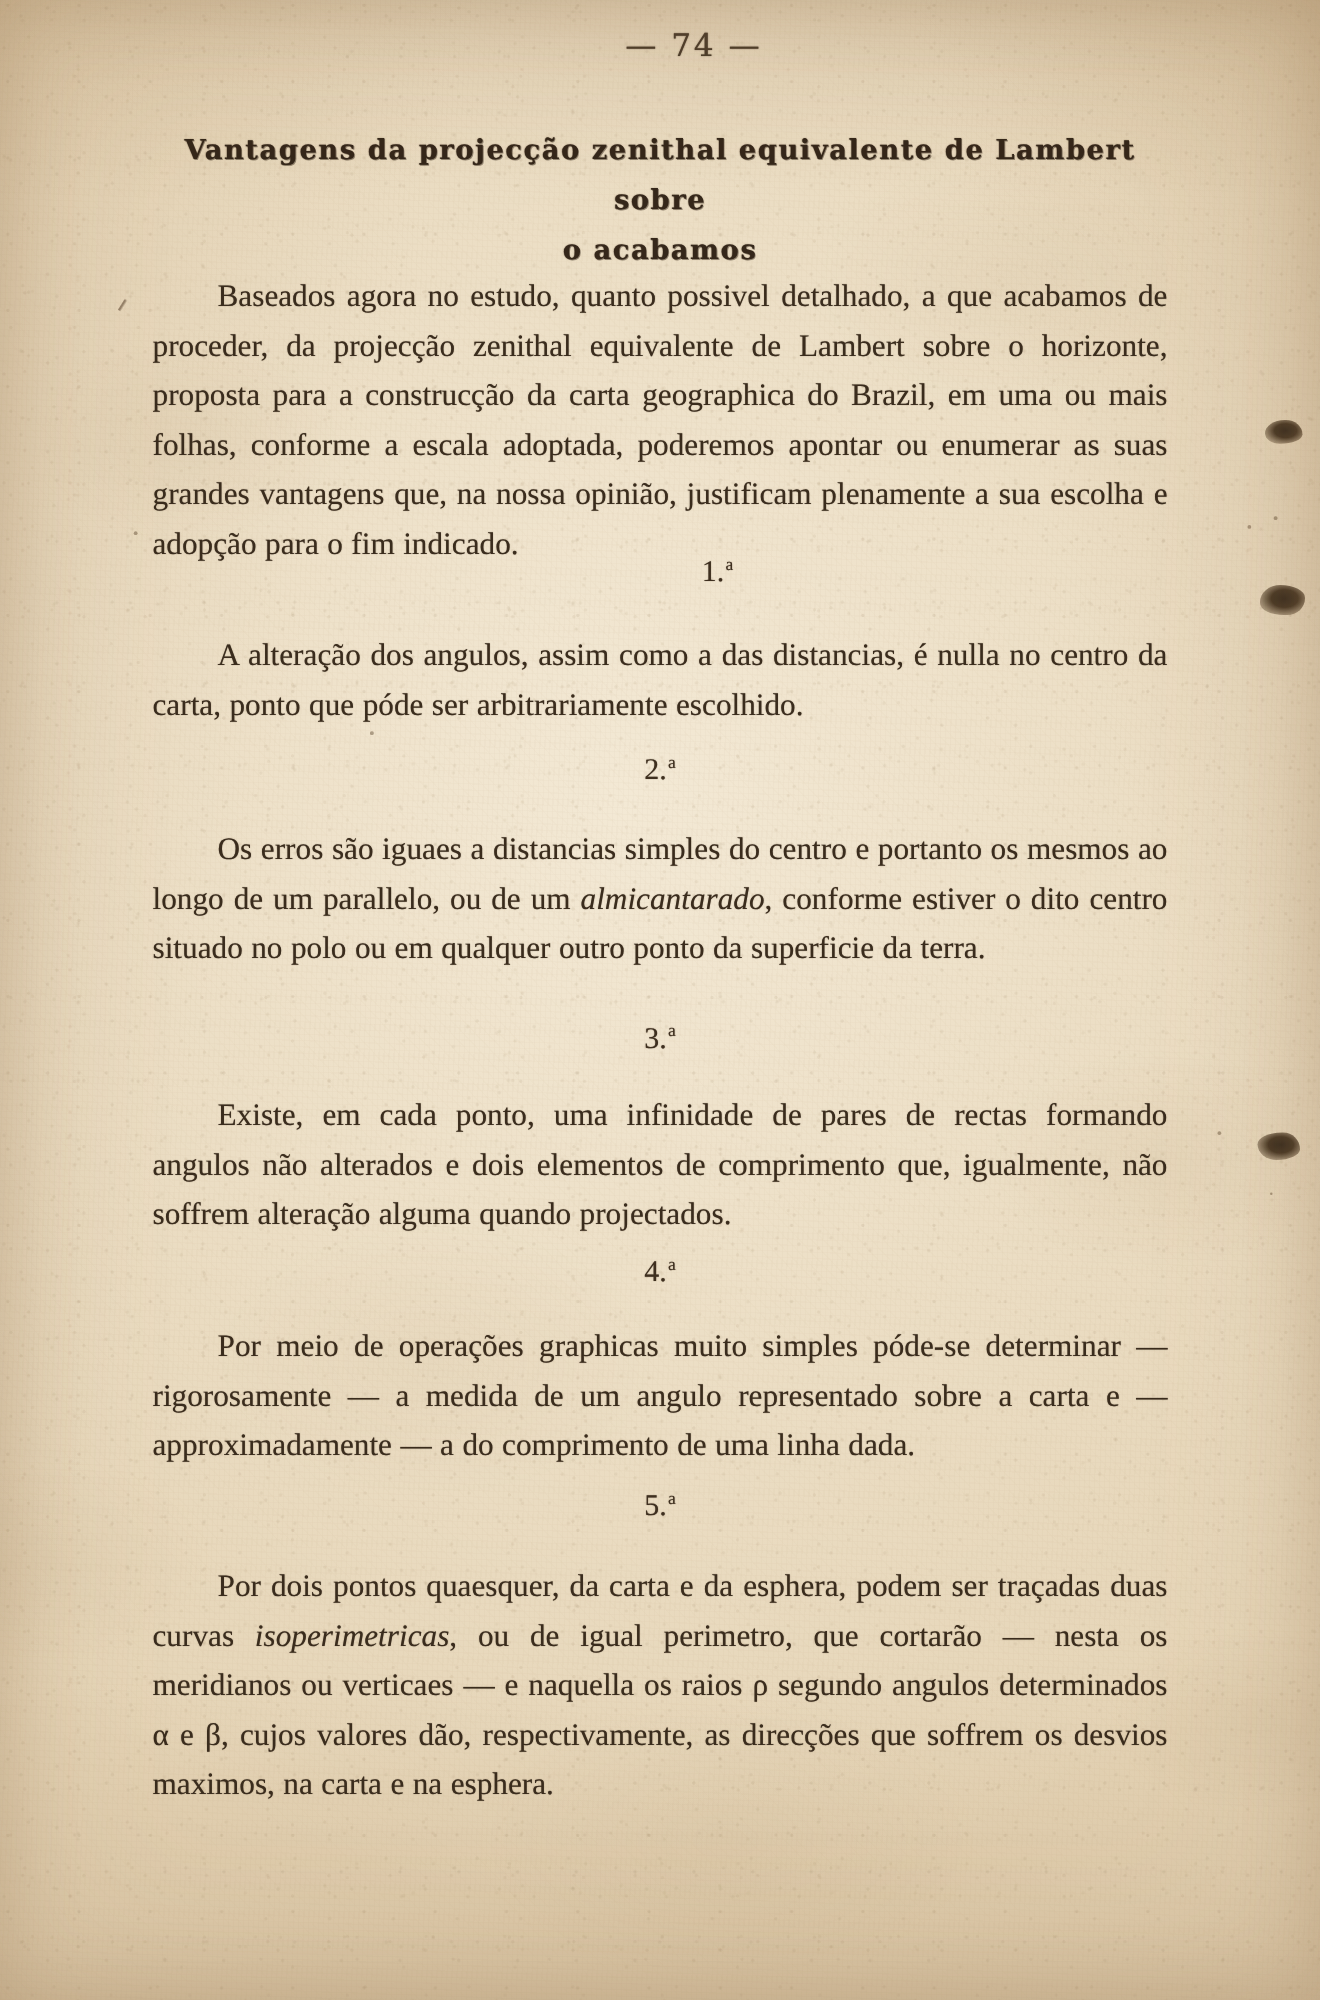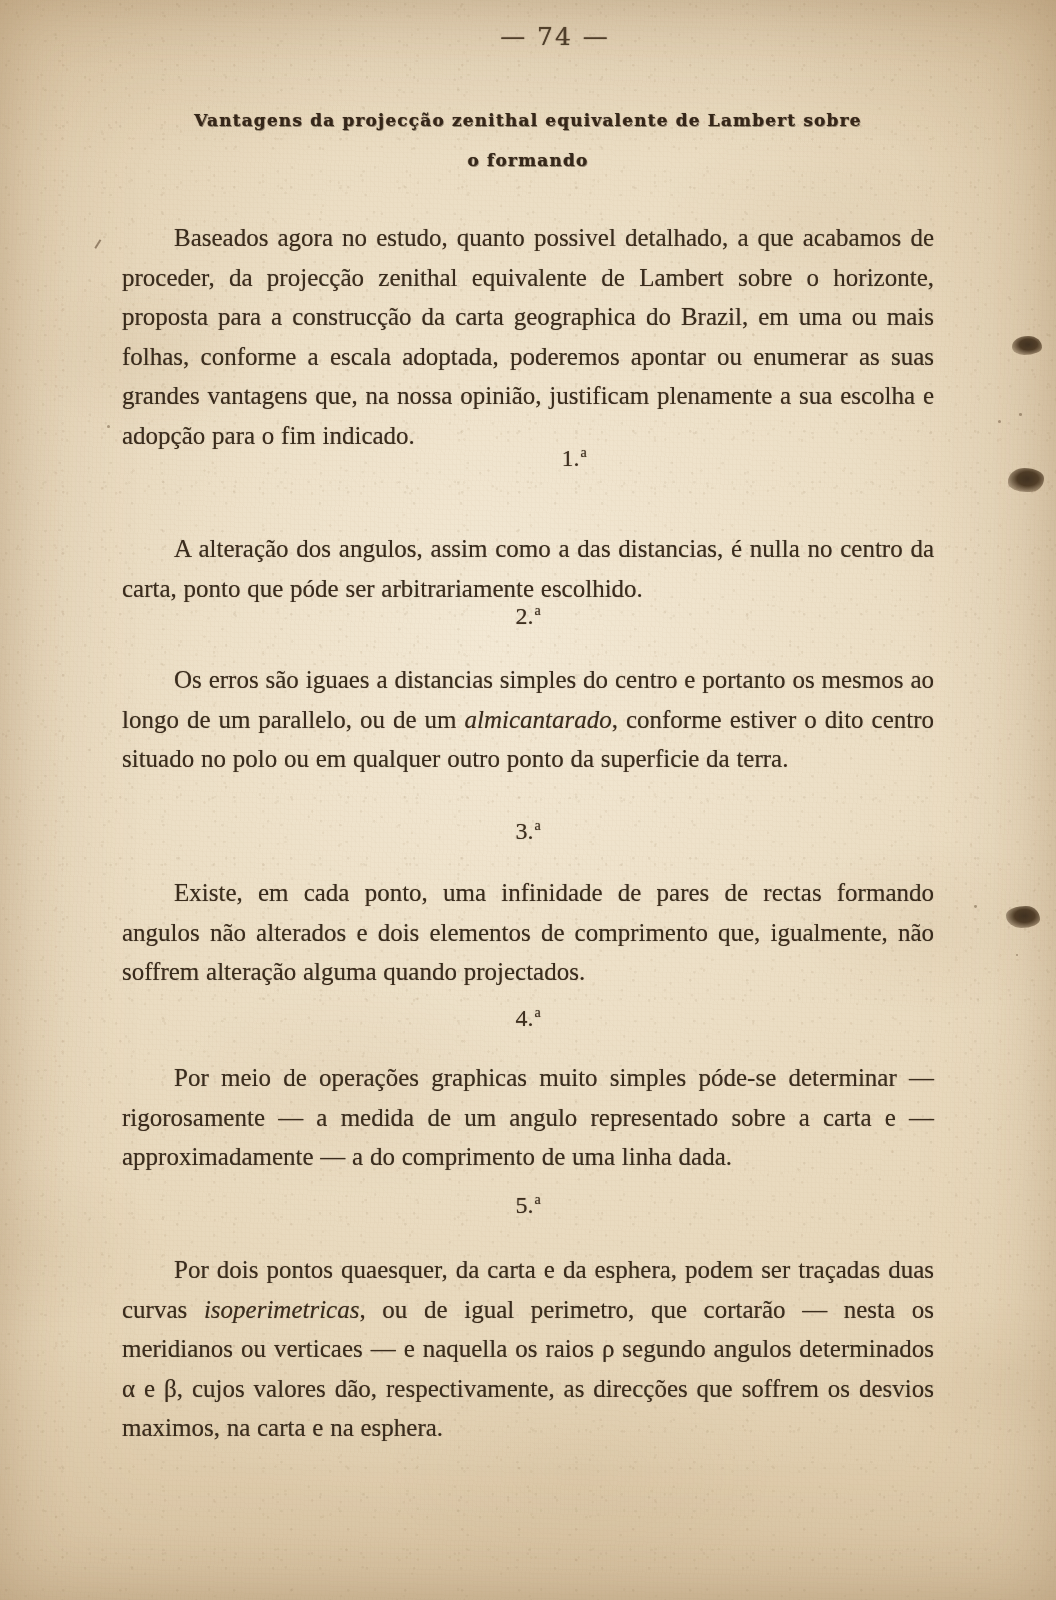--- a/index.html
+++ b/index.html
@@ -106,21 +106,21 @@
     margin-left: 27px;
   }
 
   .doc-title {
     position: absolute;
     left: 122px;
     top: 100px;
     width: 812px;
     text-align: center;
     font-family: "DejaVu Serif", "Liberation Serif", serif;
-    font-size: 17px;
+    font-size: 22px;
     line-height: 40px;
     letter-spacing: 1.15px;
     color: #35271a;
     font-weight: 700;
     text-shadow:
        0.7px 0.7px 0 rgba(52,38,24,.45),
       -0.4px 0 0.6px rgba(72,54,34,.40),
        0 0 1.2px rgba(52,38,24,.30);
   }
 
@@ -201,27 +201,27 @@
   <div class="mottle"></div>
   <div class="grain"></div>
   <div class="grain2"></div>
 
   <div id="content">
 
     <div class="folio inky">— 74 —</div>
 
     <div class="doc-title">
       <div>Vantagens da projecção zenithal equivalente de Lambert sobre</div>
-      <div>o formando</div>
+      <div>o acabamos</div>
     </div>
 
     <div class="para inky" style="top:218px;"><span class="ind"></span><span>Baseados agora no estudo, quanto possivel detalhado, a que acabamos de proceder, da projecção zenithal equivalente de Lambert sobre o horizonte, proposta para a construcção da carta geographica do Brazil, em uma ou mais folhas, conforme a escala adoptada, poderemos apontar ou enumerar as suas grandes vantagens que, na nossa opinião, justificam plenamente a sua escolha e adopção para o fim indicado.</span></div>
 
     <div class="marker inky" style="top:445px;padding-left:46px;"><span>1.</span><sup>a</sup></div>
-    <div class="para inky" style="top:529px;font-family:Liberation Serif, serif;"><span class="ind"></span><span>A alteração dos angulos, assim como a das distancias, é nulla no centro da carta, ponto que póde ser arbitrariamente escolhido.</span><i></i><span></span></div>
+    <div class="para inky" style="top:505px;font-family:Liberation Serif, serif;"><span class="ind"></span><span>A alteração dos angulos, assim como a das distancias, é nulla no centro da carta, ponto que póde ser arbitrariamente escolhido.</span><i></i><span></span></div>
 
     <div class="marker inky" style="top:603px;"><span>2.</span><sup>a</sup></div>
     <div class="para inky" style="top:660px;"><span class="ind"></span><span>Os erros são iguaes a distancias simples do centro e portanto os mesmos ao longo de um parallelo, ou de um </span><i>almicantarado</i><span>, conforme estiver o dito centro situado no polo ou em qualquer outro ponto da superficie da terra.</span></div>
 
     <div class="marker inky" style="top:818px;"><span>3.</span><sup>a</sup></div>
     <div class="para inky" style="top:873px;"><span class="ind"></span><span>Existe, em cada ponto, uma infinidade de pares de rectas formando angulos não alterados e dois elementos de comprimento que, igualmente, não soffrem alteração alguma quando projectados.</span><i></i><span></span></div>
 
     <div class="marker inky" style="top:1005px;"><span>4.</span><sup>a</sup></div>
     <div class="para inky" style="top:1058px;"><span class="ind"></span><span>Por meio de operações graphicas muito simples póde-se determinar — rigorosamente — a medida de um angulo representado sobre a carta e — approximadamente — a do comprimento de uma linha dada.</span><i></i><span></span></div>
 

